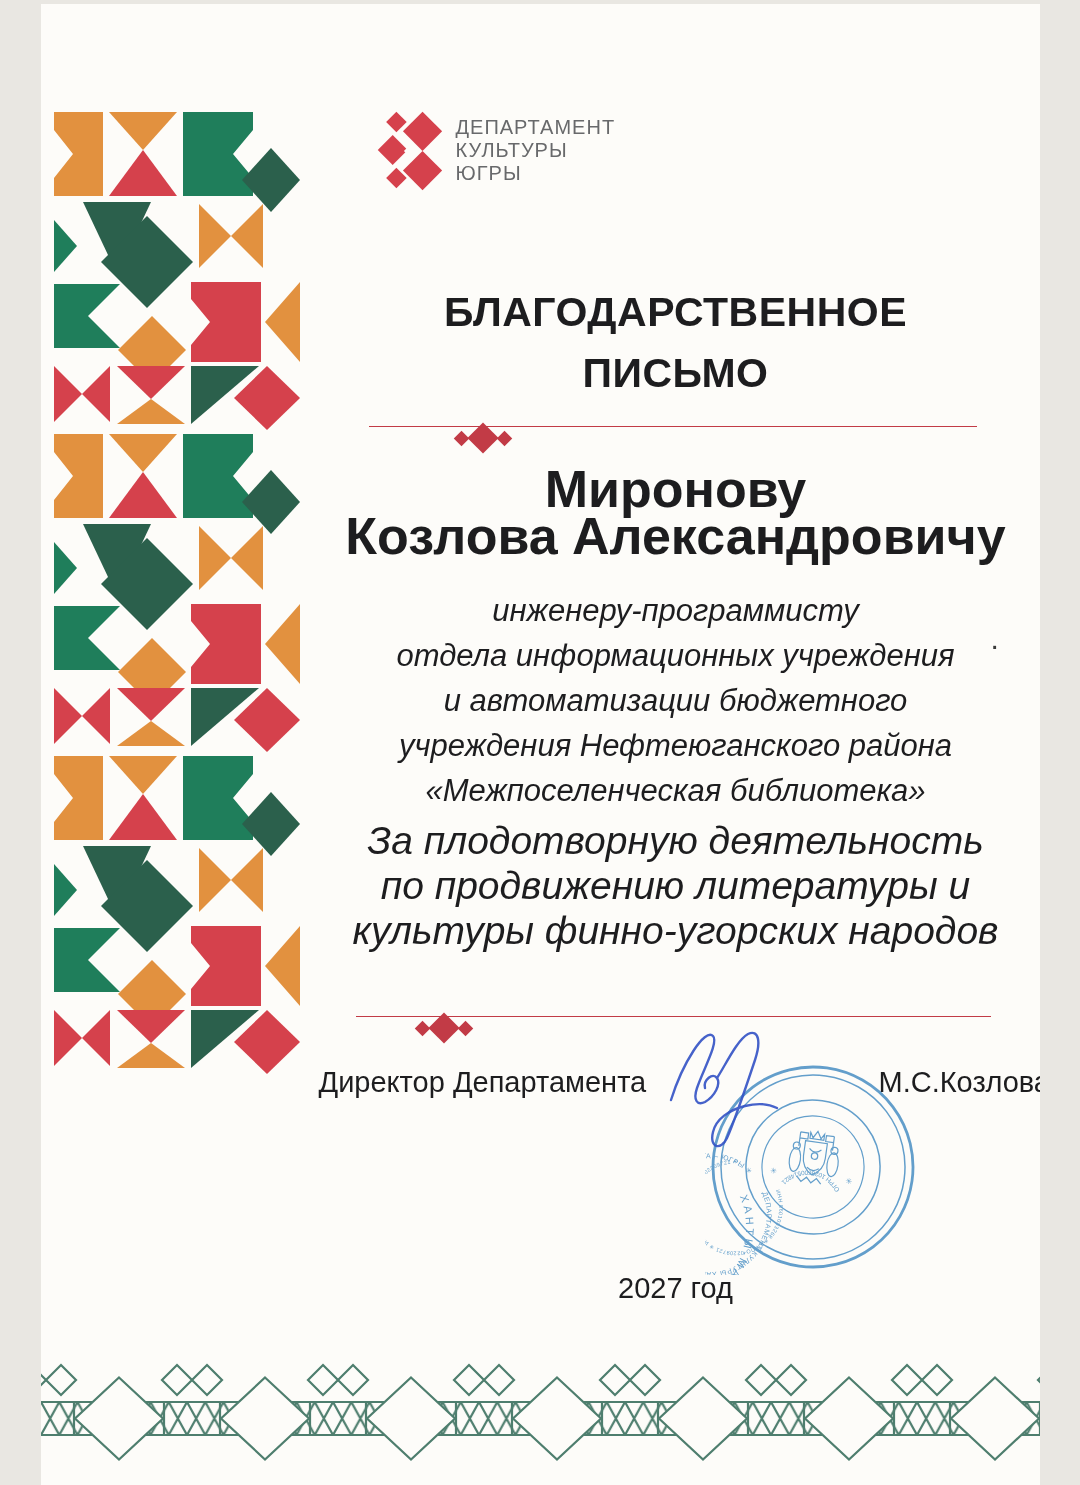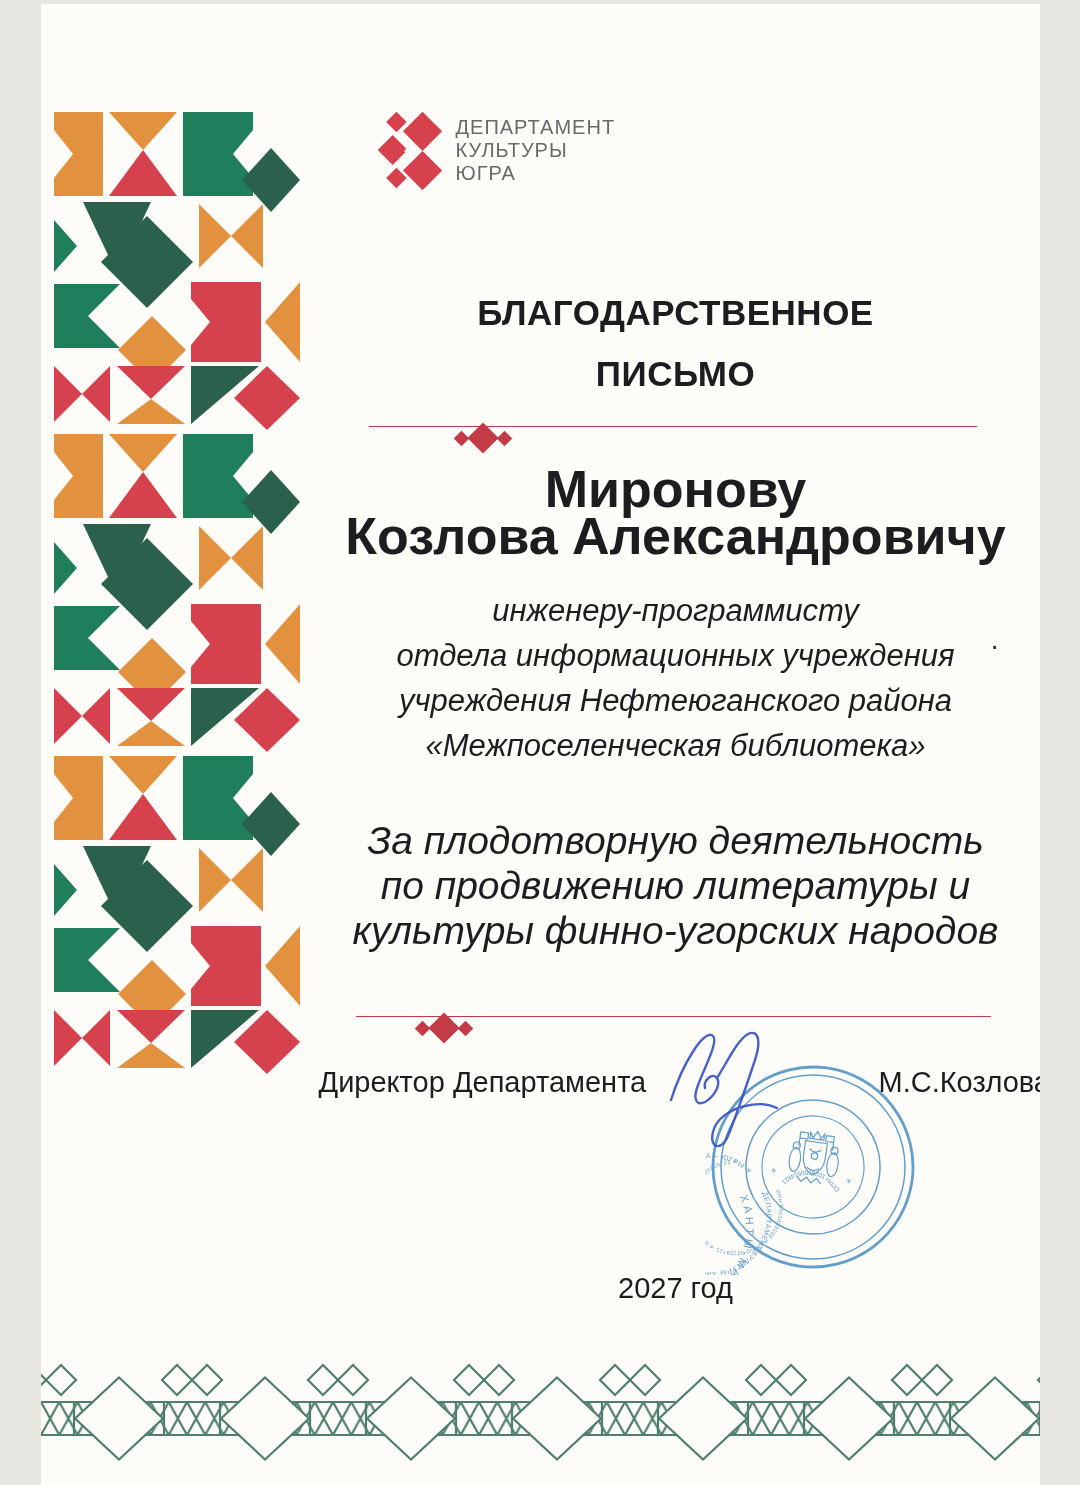--- a/index.html
+++ b/index.html
@@ -19,21 +19,21 @@
   .dg{fill:var(--dkgreen)} .paper{fill:var(--paper)}
   
   .logo-icon{position:absolute; left:333px; top:98px;}
   .logo-text{
     position:absolute; left:415px; top:112px; color:var(--logo-gray);
     font-size:20px; line-height:23px; letter-spacing:1px; font-weight:400;
   }
   
   .content{position:absolute; left:290px; top:0; width:690px; text-align:center;}
   .title{position:absolute; top:278px; left:0; width:100%;
-    font-size:35px; font-weight:700; line-height:61px; letter-spacing:.5px;}
+    font-size:41px; font-weight:700; line-height:61px; letter-spacing:.5px;}
   .divider{position:absolute; height:30px;}
   .divider .line{position:absolute; left:0; right:0; top:14px; border-top:1.6px solid var(--accent-red);}
   .divider .dmds{position:absolute; top:15px; display:flex; align-items:center;}
   .dmd{background:var(--accent-red); transform:rotate(45deg);}
   .dmd.s{width:11px;height:11px; margin:0 3px;}
   .dmd.b{width:22px;height:22px; margin:0 2px;}
   .div1{top:408px; left:38px; right:44px;}
   .div2{top:998px; left:25px; right:30px;}
   .recipient{position:absolute; top:462px; left:0; width:100%;
     font-size:52px; font-weight:700; line-height:47px;}
@@ -96,21 +96,21 @@
       <polygon points="20,34 36,50 20,66 4,50"></polygon>
       <polygon points="24,69 35,80 24,91 13,80"></polygon>
       <polygon points="52,9 73,30 52,51 31,30"></polygon>
       <polygon points="52,51 73,72 52,93 31,72"></polygon>
     </g>
     <polygon fill="#FDFCF9" points="40,43 48,51 40,59 32,51"></polygon>
   </svg>
   <div class="logo-text">
     <div>ДЕПАРТАМЕНТ</div>
     <div>КУЛЬТУРЫ</div>
-    <div>ЮГРА</div>
+    <div>ЮГРЫ</div>
   </div>
 
   <div class="content">
 
     <div class="title">
       <div>БЛАГОДАРСТВЕННОЕ</div>
       <div>ПИСЬМО</div>
     </div>
 
     <div class="divider div1">
@@ -123,20 +123,21 @@
     </div>
 
     <div class="recipient">
       <div>Миронову</div>
       <div>Козлова Александровичу</div>
     </div>
 
     <div class="position">
       <div>инженеру-программисту</div>
       <div>отдела информационных учреждения</div>
+      <div>и автоматизации бюджетного</div>
       <div>учреждения Нефтеюганского района</div>
       <div>«Межпоселенческая библиотека»</div>
     </div>
 
     <div class="award">
       <div>За плодотворную деятельность</div>
       <div>по продвижению литературы и</div>
       <div>культуры финно-угорских народов</div>
     </div>
 

